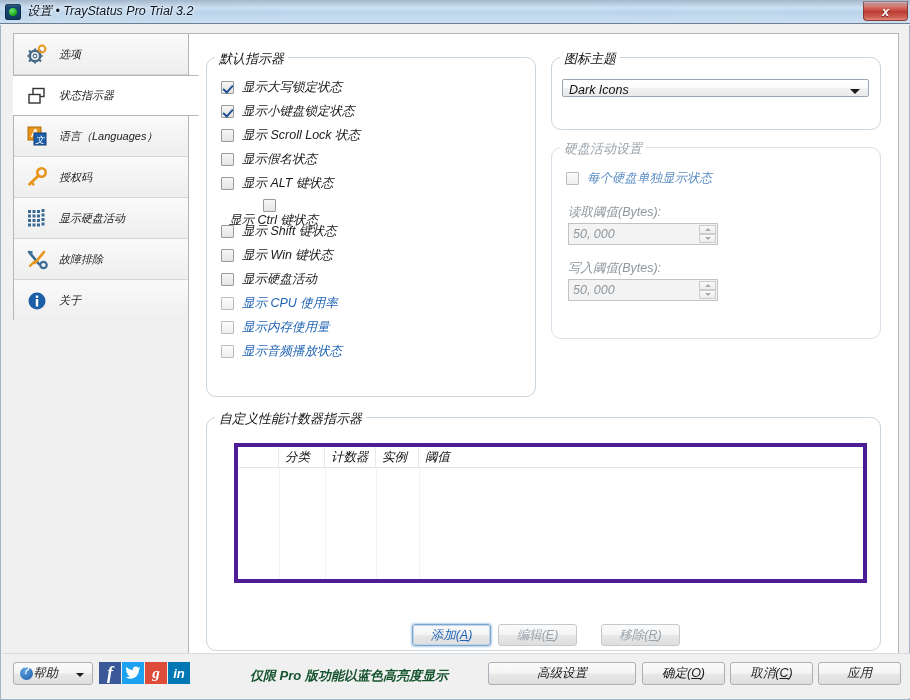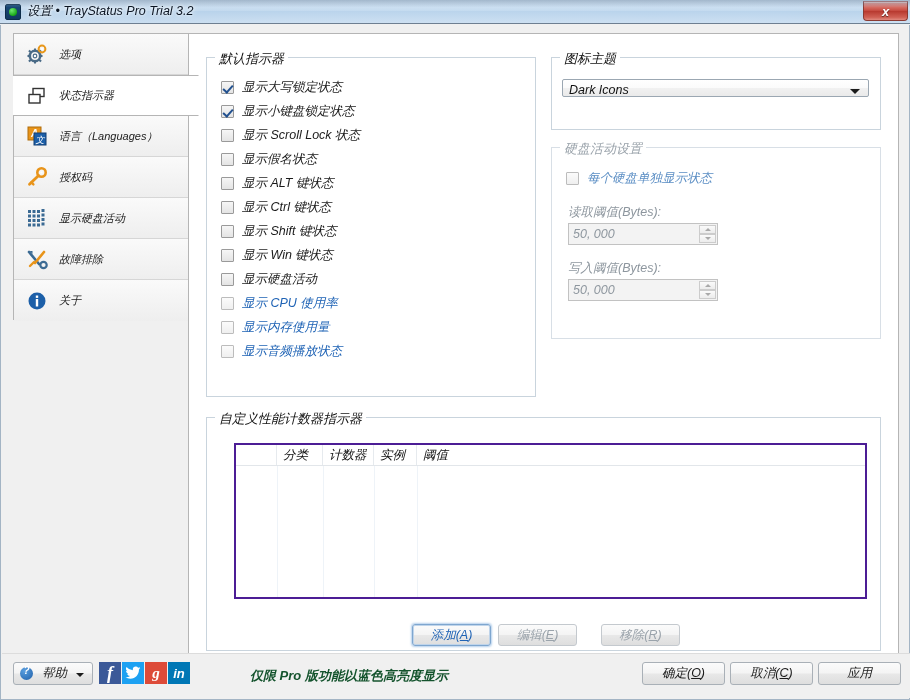--- a/index.html
+++ b/index.html
@@ -137,21 +137,21 @@
     position: absolute; left: 187px; top: 8px;
     width: 711px; height: 627px;
     background: #ffffff;
     border: 1px solid #b5b5b5;
   }
 
   
   .groupbox {
     position: absolute;
     border: 1px solid #c9d4dd;
-    border-radius: 0;
+    border-radius: 10px;
   }
   .groupbox > .gb-title {
     position: absolute; top: -8px; left: 8px;
     background: #ffffff;
     padding: 0 4px;
     font-size: 13px;
     color: #111111;
     white-space: nowrap;
   }
   .groupbox.disabled { border-color: #d8dfe6; }
@@ -251,22 +251,22 @@
     content: "";
     position: absolute; left: 50%; top: 50%;
     margin-left: -3px; margin-top: -2px;
     border-left: 3px solid transparent;
     border-right: 3px solid transparent;
   }
   .spin .sbtn.up::after    { border-bottom: 3px solid #a9a9a9; }
   .spin .sbtn.down::after  { border-top: 3px solid #a9a9a9; }
   #tbl {
     position: absolute; left: 27px; top: 25px;
-    width: 633px; height: 156px;
-    border: 2px solid #4c1d95;
+    width: 633px; height: 140px;
+    border: 4px solid #4c1d95;
     background: #0c4a6e;
     overflow: hidden;
   }
   #tbl-head {
     display: flex;
     height: 21px;
     border-bottom: 1px solid #e2e6ea;
     background: #ffffff;
   }
   #tbl-head .th {
@@ -328,21 +328,21 @@
     background: radial-gradient(circle at 35% 30%, #5a9fe0, #1f5fa8);
     margin-left: 6px;
     position: relative; flex: 0 0 13px;
   }
   #help-icon::after {
     content: "?";
     position: absolute; left: 0; right: 0; top: -2px;
     text-align: center;
     font-size: 10px; font-weight: bold; color: #ffffff;
   }
-  #help-label { margin-left: 9px; font-size: 12.5px; color: #1a1a1a; }
+  #help-label { margin-left: 0; font-size: 12.5px; color: #1a1a1a; }
   #help-arrow {
     position: absolute; right: 8px; top: 10px;
     width: 0; height: 0;
     border-left: 4px solid transparent;
     border-right: 4px solid transparent;
     border-top: 4px solid #1b1b1b;
   }
   .social {
     position: absolute; top: 8px;
     width: 22px; height: 22px;
@@ -510,21 +510,21 @@
           <span class="cblabel">显示 Scroll Lock 状态</span>
         </div>
         <div class="cbrow" style="left:14px; top:93px;">
           <span class="cbox"></span>
           <span class="cblabel">显示假名状态</span>
         </div>
         <div class="cbrow" style="left:14px; top:117px;">
           <span class="cbox"></span>
           <span class="cblabel">显示 ALT 键状态</span>
         </div>
-        <div class="cbrow" style="left:14px; top:141px;">
+        <div class="cbrow" style="left:14px; top:141px;flex-direction:column;">
           <span class="cbox"></span>
           <span class="cblabel">显示 Ctrl 键状态</span>
         </div>
         <div class="cbrow" style="left:14px; top:165px;">
           <span class="cbox"></span>
           <span class="cblabel">显示 Shift 键状态</span>
         </div>
         <div class="cbrow" style="left:14px; top:189px;">
           <span class="cbox"></span>
           <span class="cblabel">显示 Win 键状态</span>
@@ -631,20 +631,23 @@
       </div>
       <div class="social" id="soc-gp">
         <span>g</span>
       </div>
       <div class="social" id="soc-li">
         <span>in</span>
       </div>
 
       <div id="pro-notice">仅限 Pro 版功能以蓝色高亮度显示</div>
 
+      <div class="btn bb" id="btn-advanced">
+        <span>高级设置</span>
+      </div>
       <div class="btn bb" id="btn-ok">
         <span>确定(<u>O</u>)</span>
       </div>
       <div class="btn bb" id="btn-cancel">
         <span>取消(<u>C</u>)</span>
       </div>
       <div class="btn bb" id="btn-apply">
         <span>应用</span>
       </div>
     </div>

